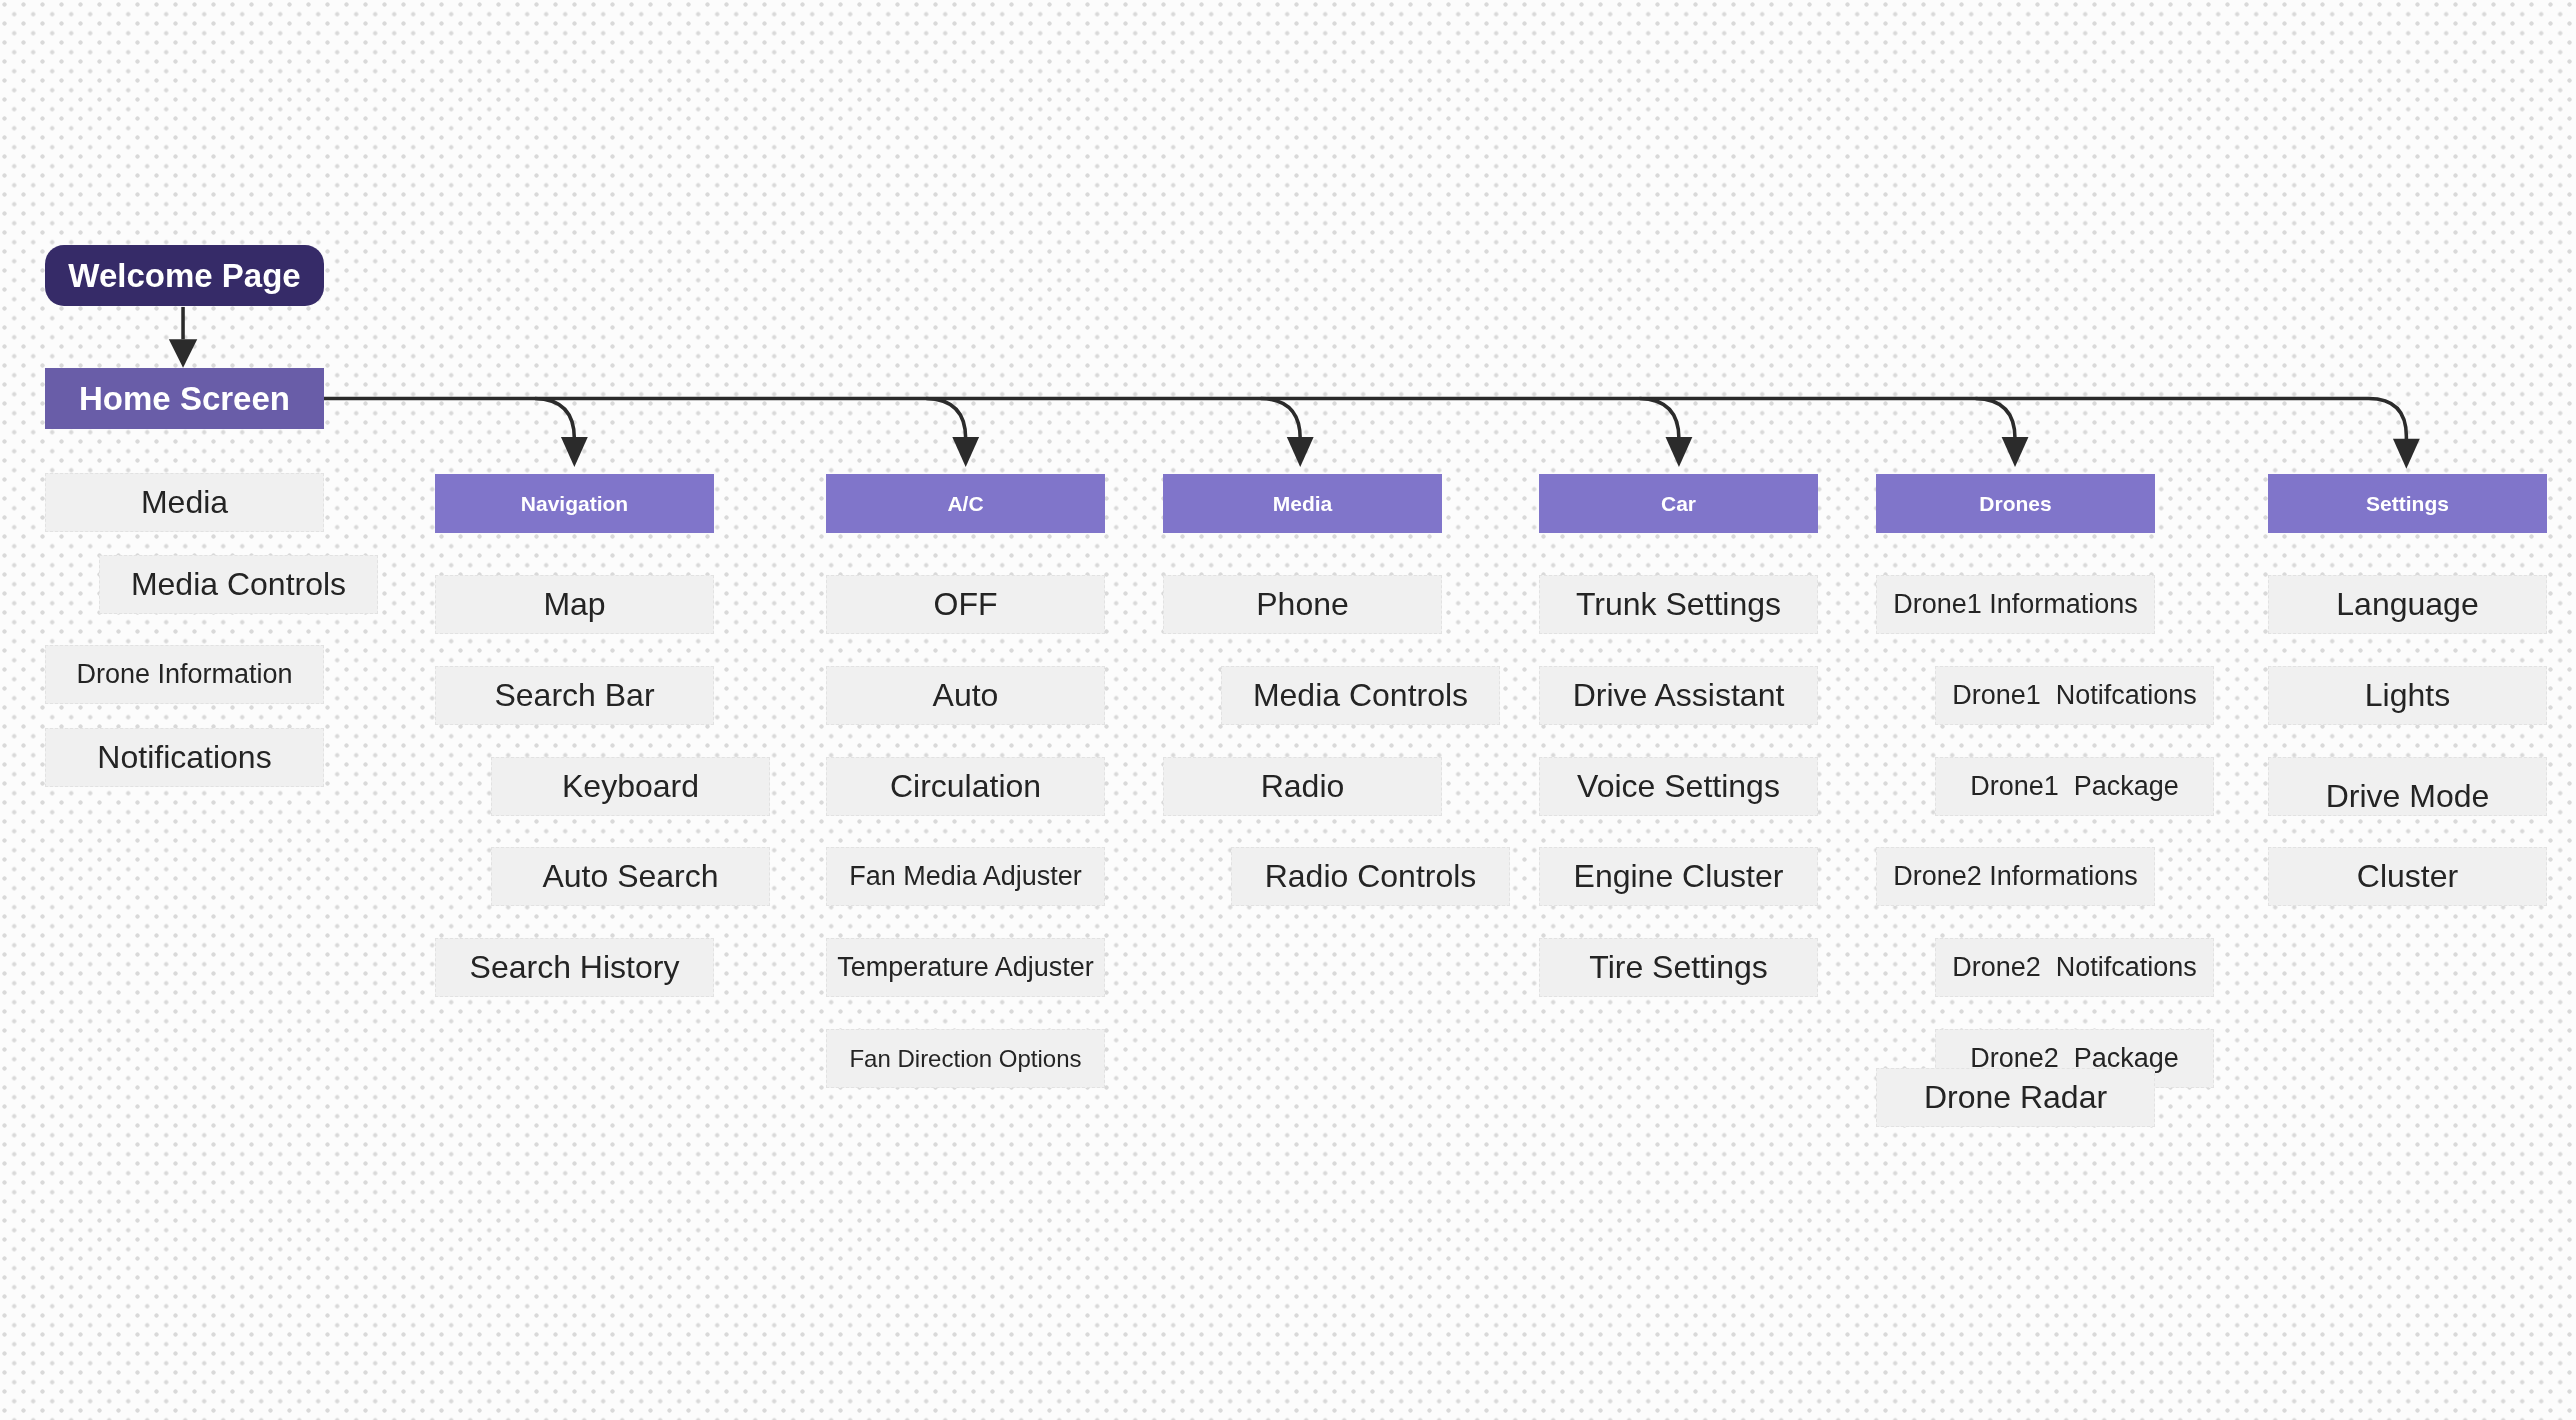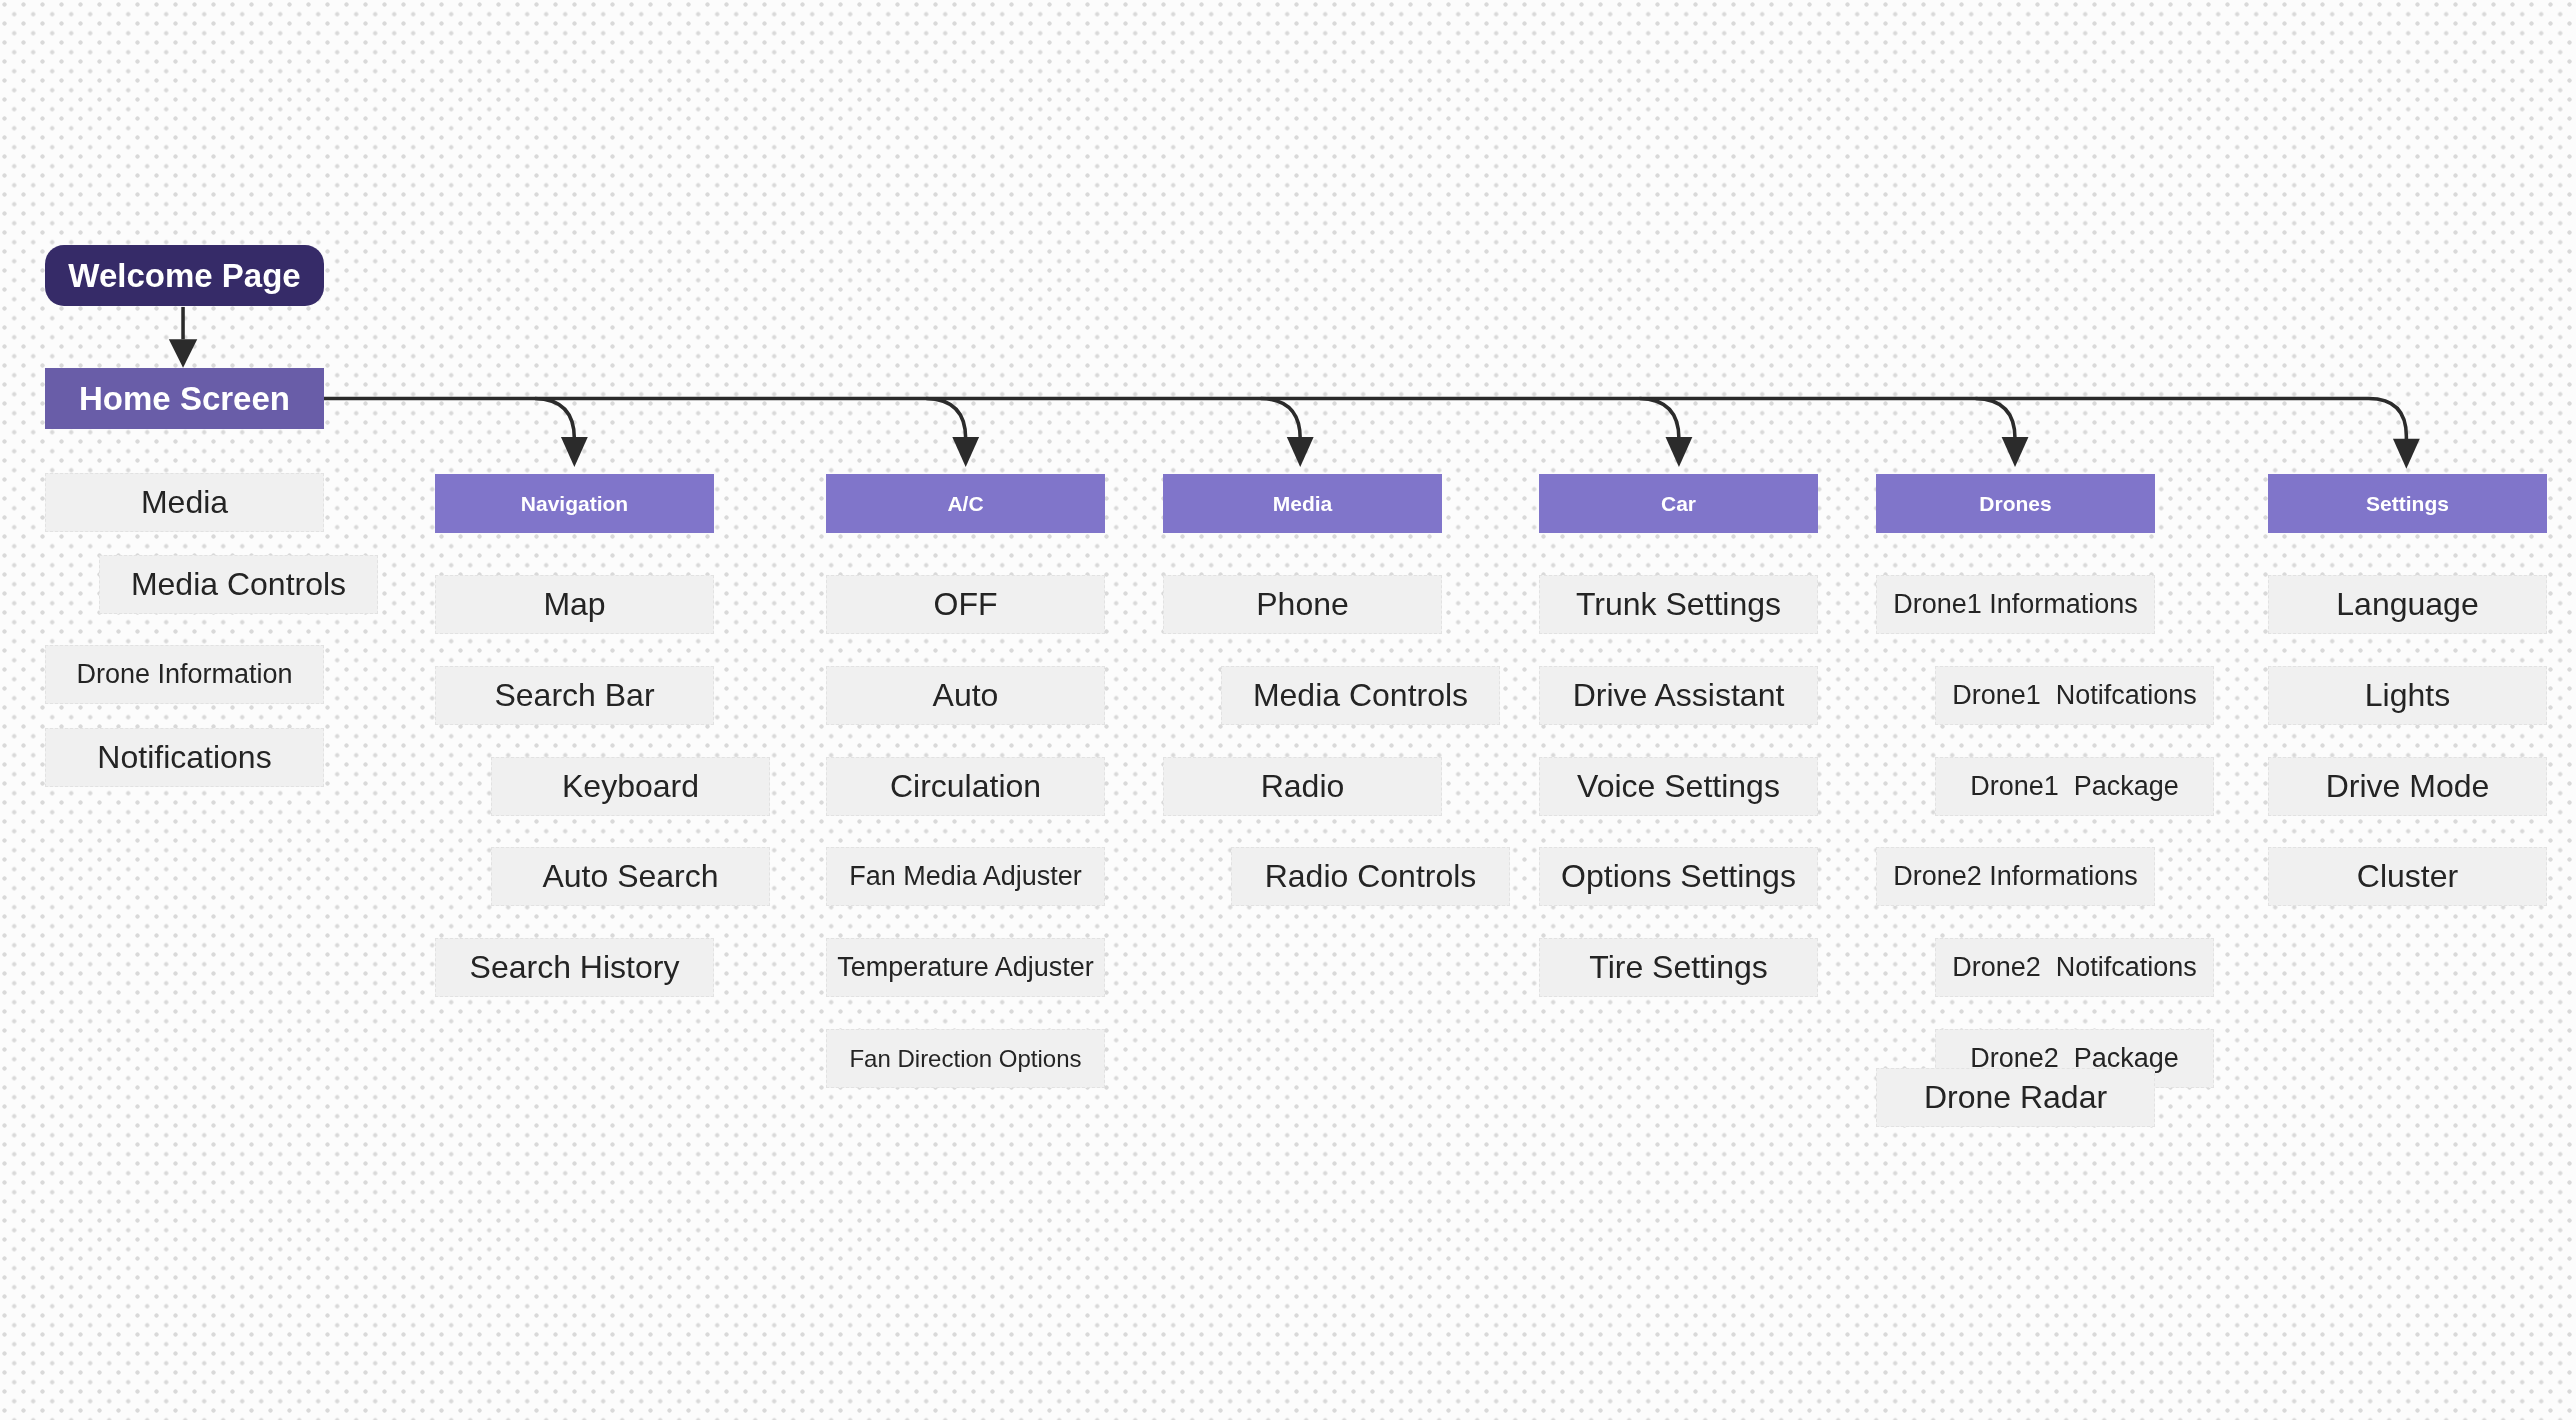--- a/index.html
+++ b/index.html
@@ -176,21 +176,21 @@
 <div class="box item" style="left:1539px; top:575px;">
   <span class="label">Trunk Settings</span>
 </div>
 <div class="box item" style="left:1539px; top:666px;">
   <span class="label">Drive Assistant</span>
 </div>
 <div class="box item" style="left:1539px; top:757px;">
   <span class="label">Voice Settings</span>
 </div>
 <div class="box item" style="left:1539px; top:847px;">
-  <span class="label">Options Settings</span>
+  <span class="label">Engine Cluster</span>
 </div>
 <div class="box item" style="left:1539px; top:938px;">
   <span class="label">Tire Settings</span>
 </div>
 
 <div class="box col-header" style="left:1876px; top:474px;">
   <span class="label">Drones</span>
 </div>
 <div class="box item sm" style="left:1876px; top:575px;">
   <span class="label">Drone1 Informations</span>
@@ -216,19 +216,19 @@
 
 <div class="box col-header" style="left:2268px; top:474px;">
   <span class="label">Settings</span>
 </div>
 <div class="box item" style="left:2268px; top:575px;">
   <span class="label">Language</span>
 </div>
 <div class="box item" style="left:2268px; top:666px;">
   <span class="label">Lights</span>
 </div>
-<div class="box item" style="left:2268px; top:757px;">
+<div class="box item" style="left:2268px; top:757px;align-items:flex-end;">
   <span class="label">Drive Mode</span>
 </div>
 <div class="box item" style="left:2268px; top:847px;">
   <span class="label">Cluster</span>
 </div>
 
 
 </body></html>

